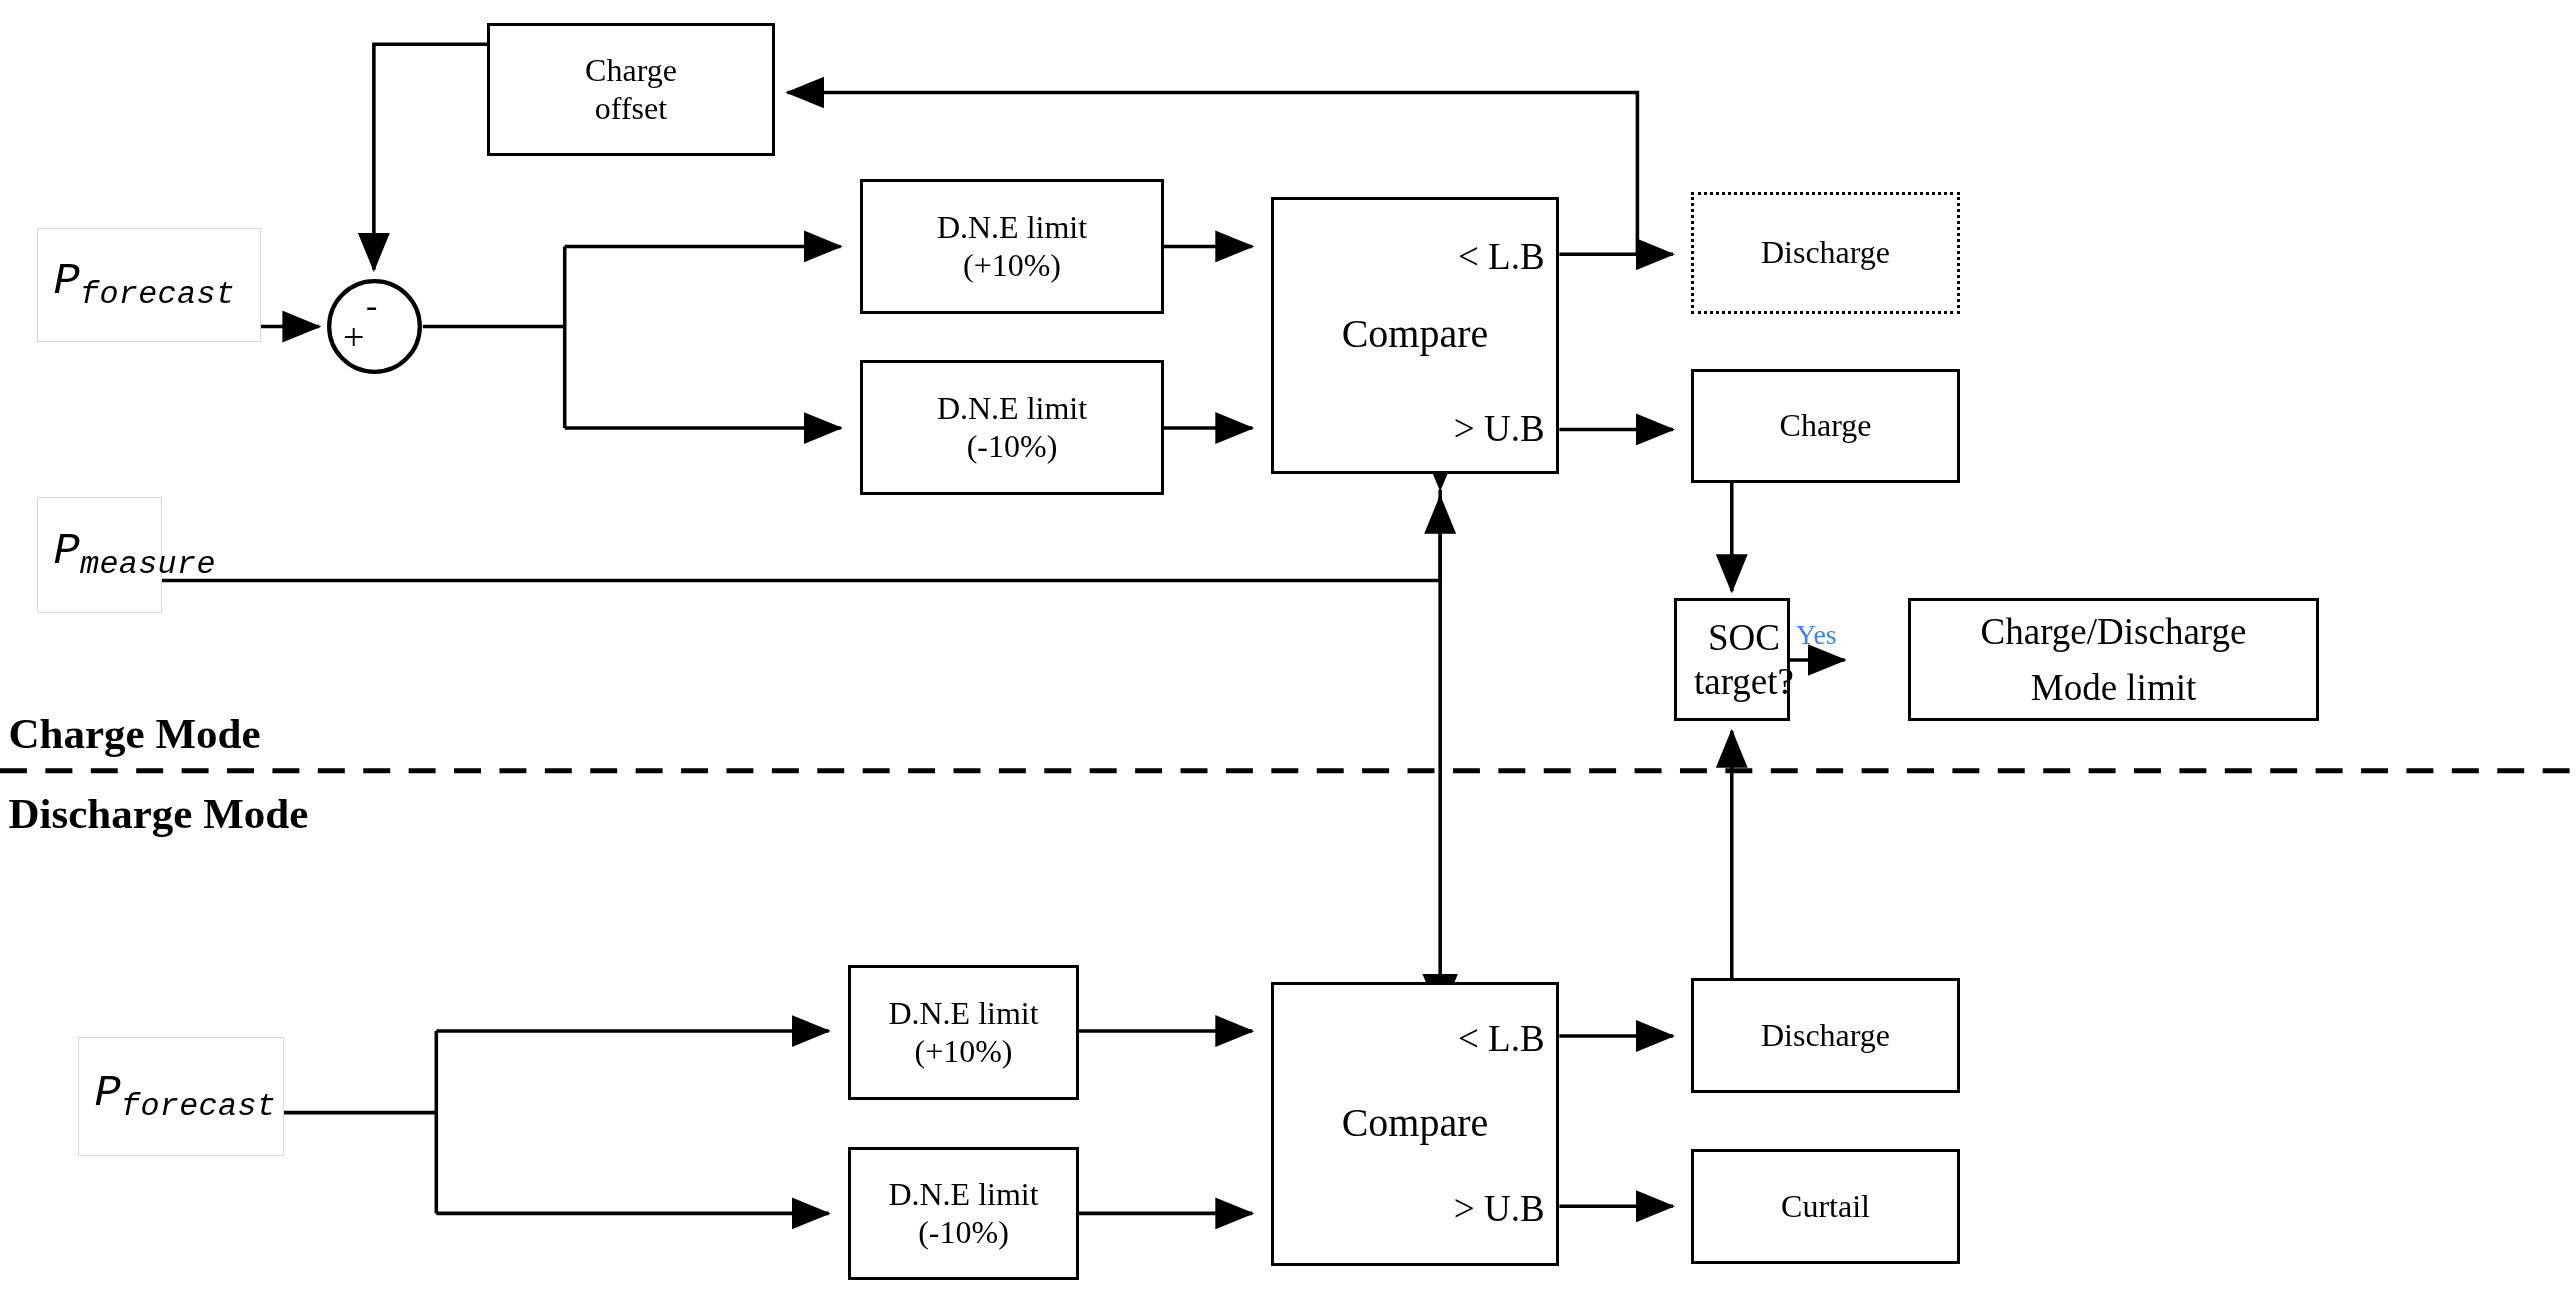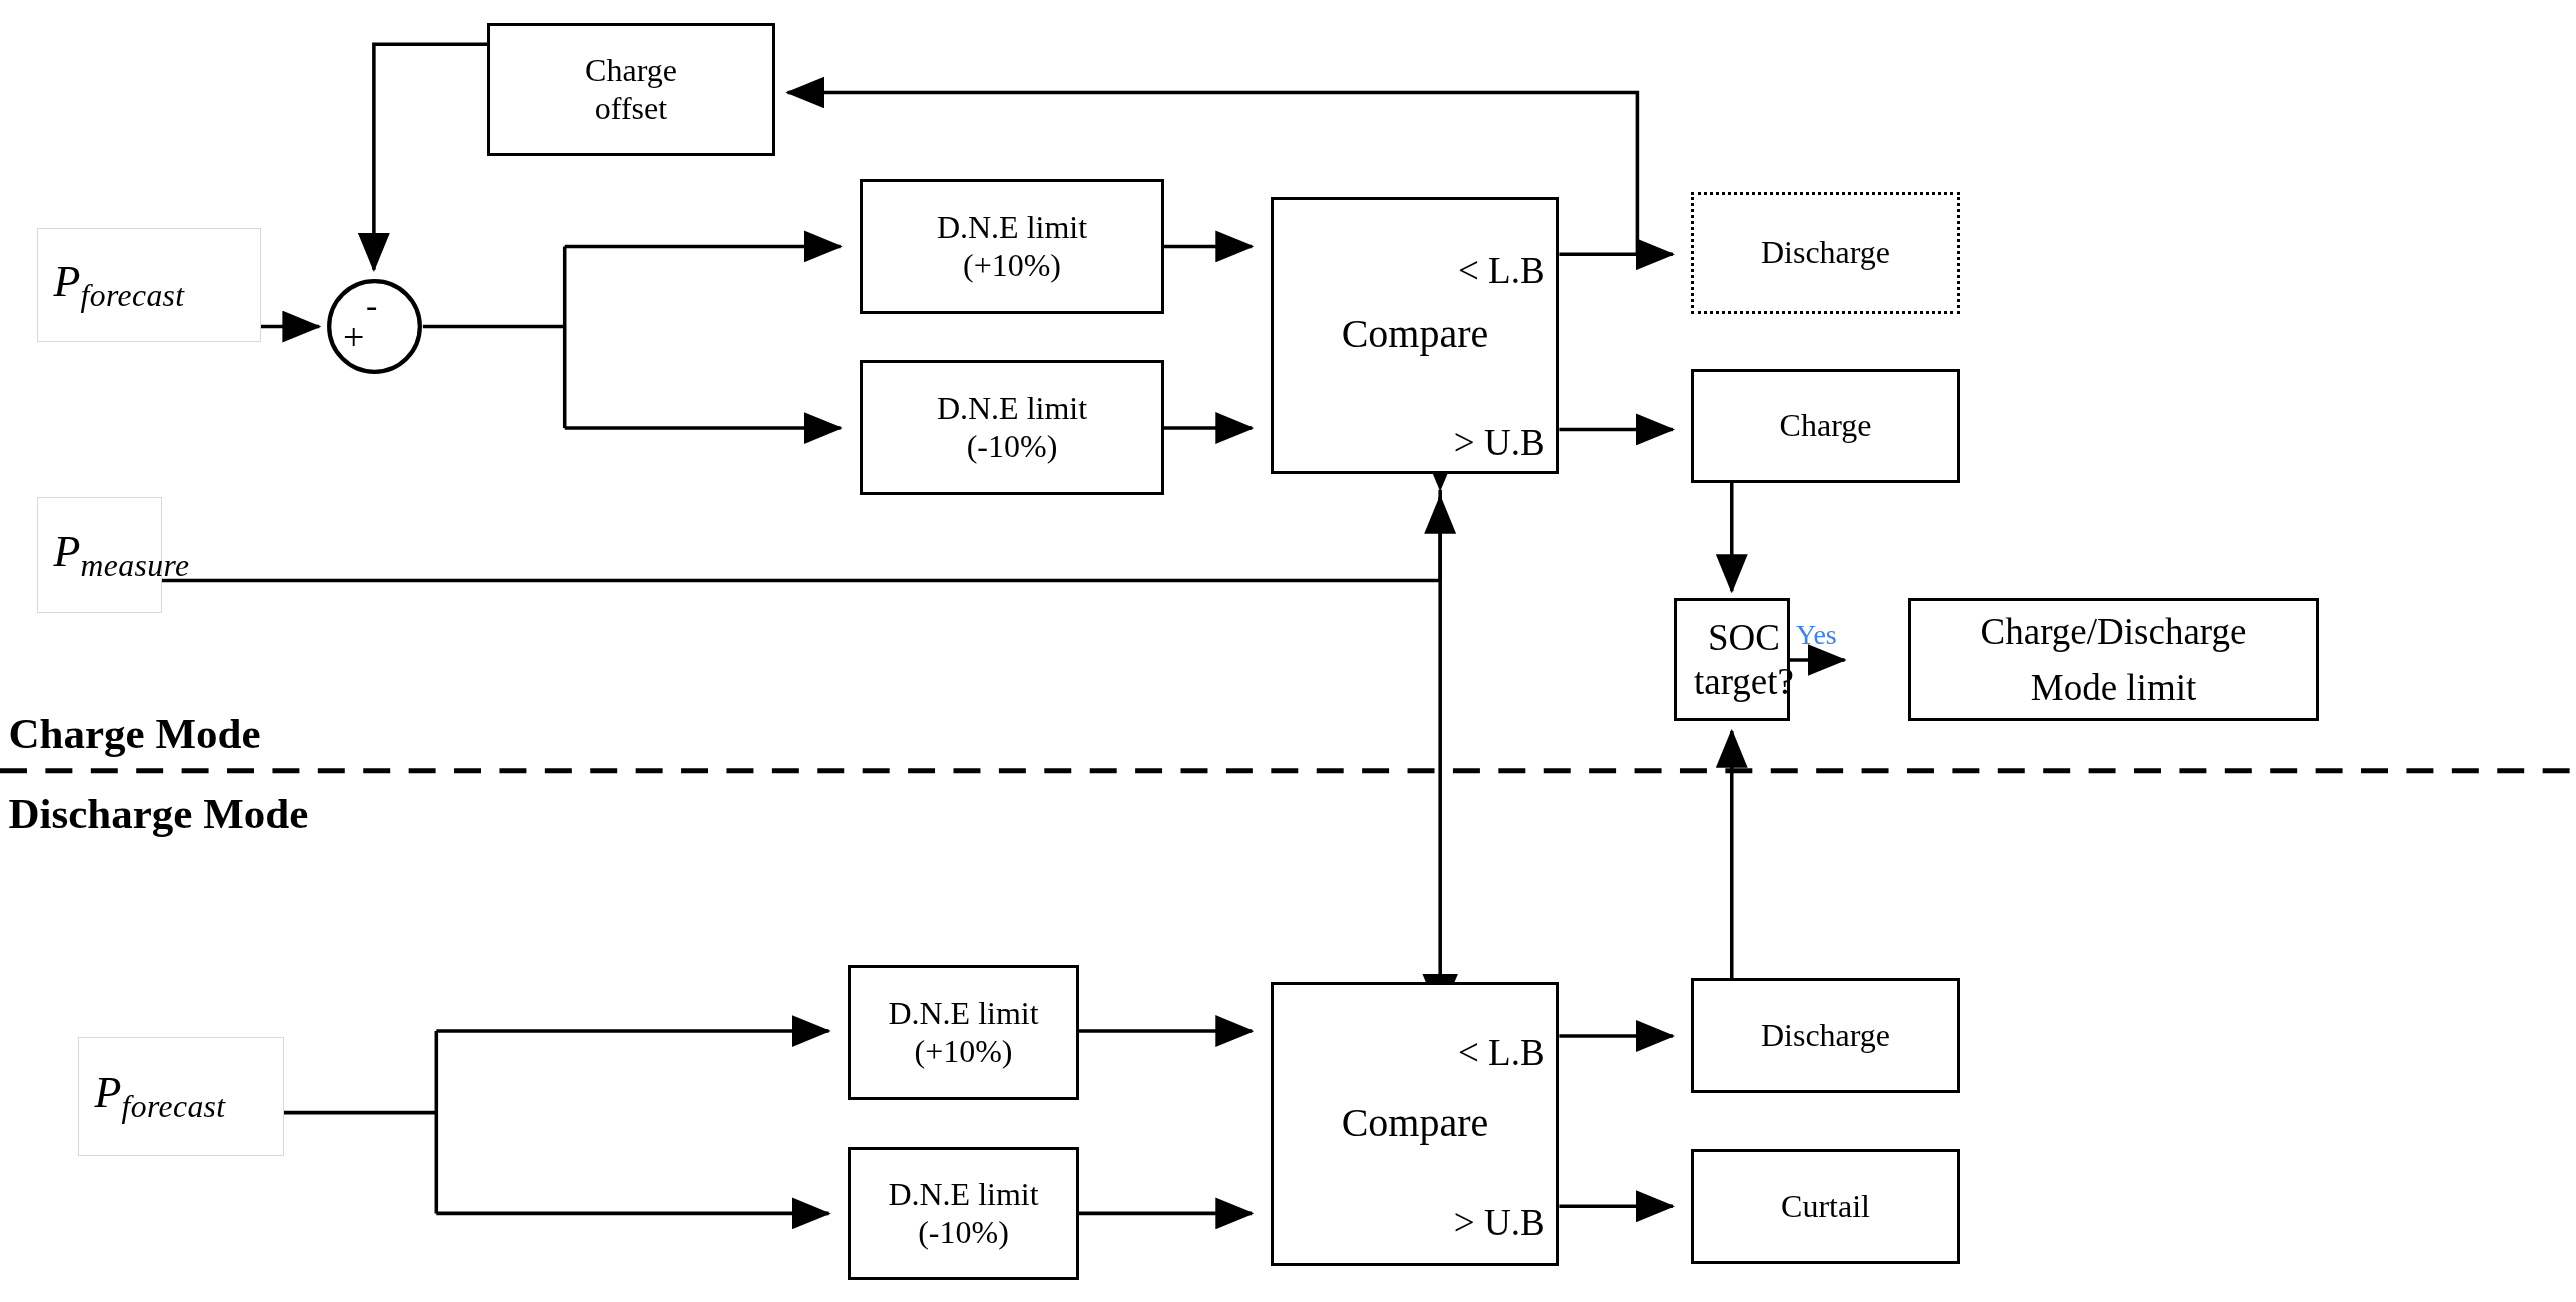--- a/index.html
+++ b/index.html
@@ -41,33 +41,32 @@
     position:absolute;left:0;right:0;
     text-align:center;
     font-size:40px;
     color:#000;
   }
   .cmp .cmp-lb,.cmp .cmp-ub{
     position:absolute;right:11.4px;
     font-size:37px;
     color:#000;
     white-space:nowrap;
-    margin-top:14px;
   }
 
   .plabel{
     position:absolute;
     box-sizing:border-box;
     border:0.7px solid #d8d8d8;
     background:#ffffff;
     display:flex;align-items:center;justify-content:flex-start;
     padding-left:15.6px;
   }
   .pl-txt{
-    font-family:Liberation Serif, serif;
+    font-family:Liberation Mono, monospace;
     font-style:italic;
     font-size:44px;
     color:#000;
     white-space:nowrap;
   }
   .pl-txt sub{font-size:0.72em;font-style:italic;vertical-align:-0.32em;letter-spacing:0.4px;}
 
   .modelabel{
     position:absolute;
     font-family:"Liberation Serif", serif;

